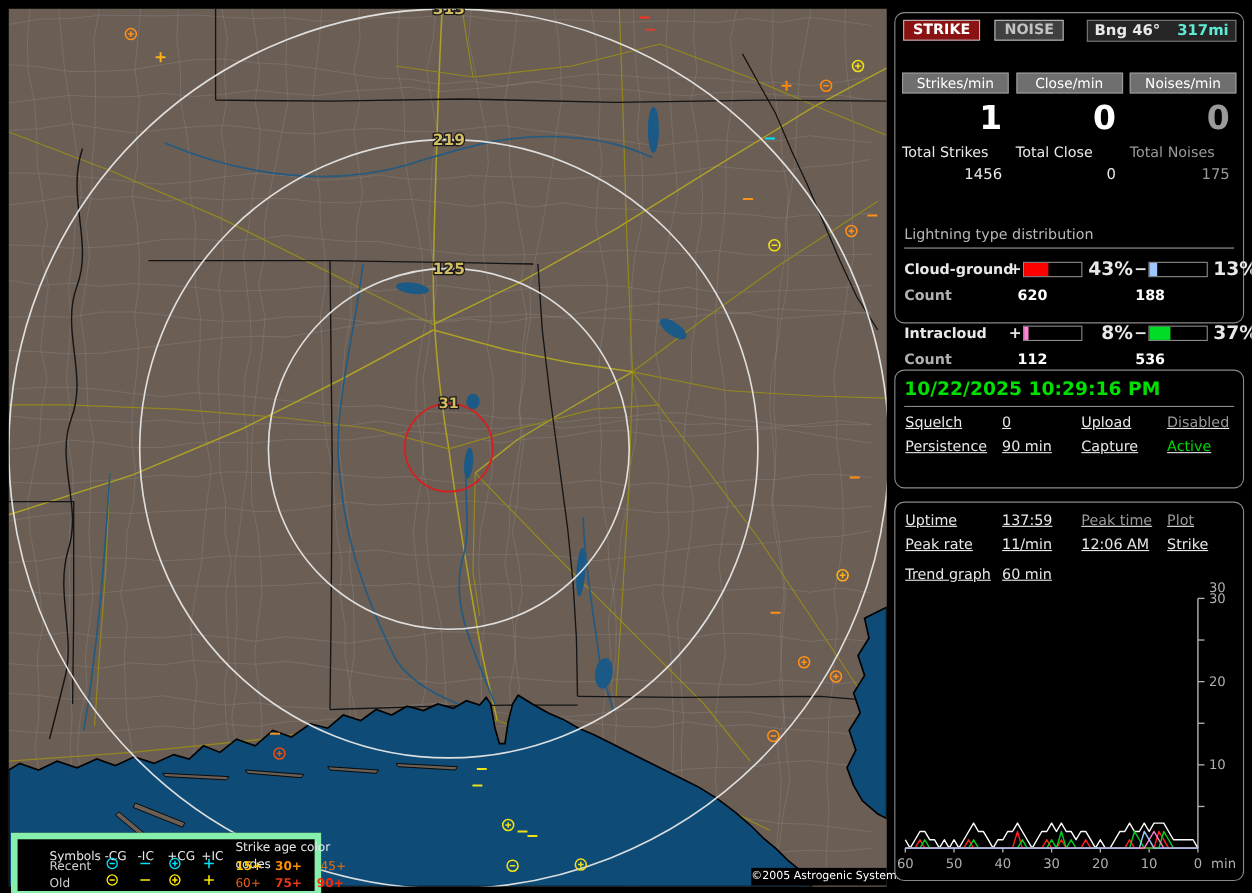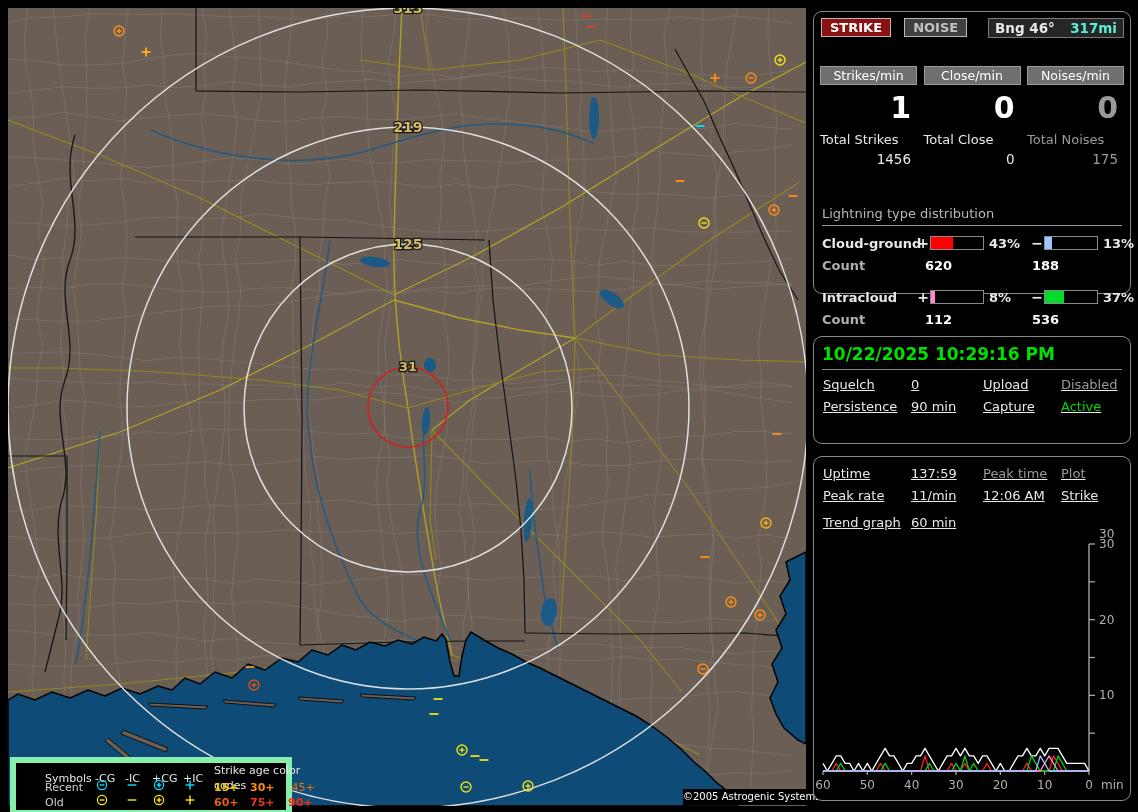--- a/index.html
+++ b/index.html
@@ -37,21 +37,21 @@
   .total-val{display:block;text-align:right;font-size:13.5px;margin-top:4px;padding-right:6px;}
   .dim{color:#9a9a9a !important;}
   .green{color:#00d800 !important;}
   #dist{position:absolute;left:0;top:194px;width:100%;padding:0 8px;box-sizing:border-box;}
   #dist-title{font-size:13px;color:#b8b8b8;border-bottom:1px solid #9a9a9a;padding-bottom:4px;}
   .dist-row{display:grid;grid-template-columns:94px 14px 54px 46px 14px 54px 30px;align-items:center;margin-top:9px;}
   .dist-name{font-weight:bold;font-size:13px;white-space:nowrap;}
   .sign{font-weight:bold;font-size:14px;text-align:center;}
   .bar{display:inline-block;width:52px;height:12px;background:#000;border:1px solid #8a8a8a;}
   .bar i{display:block;height:100%;}
-  .pct{font-weight:bold;font-size:13px;padding-left:5px;}
+  .pct{font-weight:bold;font-size:17px;padding-left:5px;text-align:right;}
   .count-row{display:grid;grid-template-columns:103px 107px auto;font-size:13px;margin-top:7px;}
   .count-label{color:#b0b0b0;font-weight:bold;}
   .count-val{font-weight:bold;color:#fff;}
   #datetime{margin:7px 8px 0 8px;color:#00e000;font-size:17px;font-weight:bold;
             border-bottom:1px solid #8a8a8a;padding-bottom:5px;white-space:nowrap;}
   .kv-row{display:grid;grid-template-columns:88px 72px 78px auto;font-size:13px;margin:7px 0 0 9px;white-space:nowrap;text-decoration:underline;}
   #box-status .kv-row:first-of-type{margin-top:10px;}
   #chartsvg{position:absolute;left:0;top:0;}
   .axis-text{font-size:12px;fill:#b0b0b0;}
 </style>
@@ -279,21 +279,21 @@
             </svg></span>
           <span class="leg-sym"><svg width="14" height="14" viewBox="0 0 14 14">
               <circle cx="7" cy="7" r="4.6" fill="none" stroke="#ffee00" stroke-width="1.2"></circle>
               <line x1="4.6" y1="7" x2="9.4" y2="7" stroke="#ffee00" stroke-width="1.4"></line>
               <line x1="7" y1="4.6" x2="7" y2="9.4" stroke="#ffee00" stroke-width="1.4"></line>
             </svg></span>
           <span class="leg-sym"><svg width="14" height="14" viewBox="0 0 14 14">
               <line x1="2.5999999999999996" y1="7" x2="11.4" y2="7" stroke="#ffee00" stroke-width="1.4"></line>
               <line x1="7" y1="2.5999999999999996" x2="7" y2="11.4" stroke="#ffee00" stroke-width="1.4"></line>
             </svg></span>
-          <span style="color: rgb(232, 96, 16); font-weight: bold;">60+</span>
+          <span style="color: rgb(232, 96, 16); font-weight: normal;">60+</span>
           <span style="color: rgb(232, 56, 24); font-weight: bold;">75+</span>
           <span style="color: rgb(255, 40, 0); font-weight: bold;">90+</span>
         </div>
     </div>
 
     <div id="copyright">©2005 Astrogenic Systems</div>
   </div>
 
   <div class="pbox" id="box-top">
     <span class="btn" id="strike-btn">STRIKE</span>

